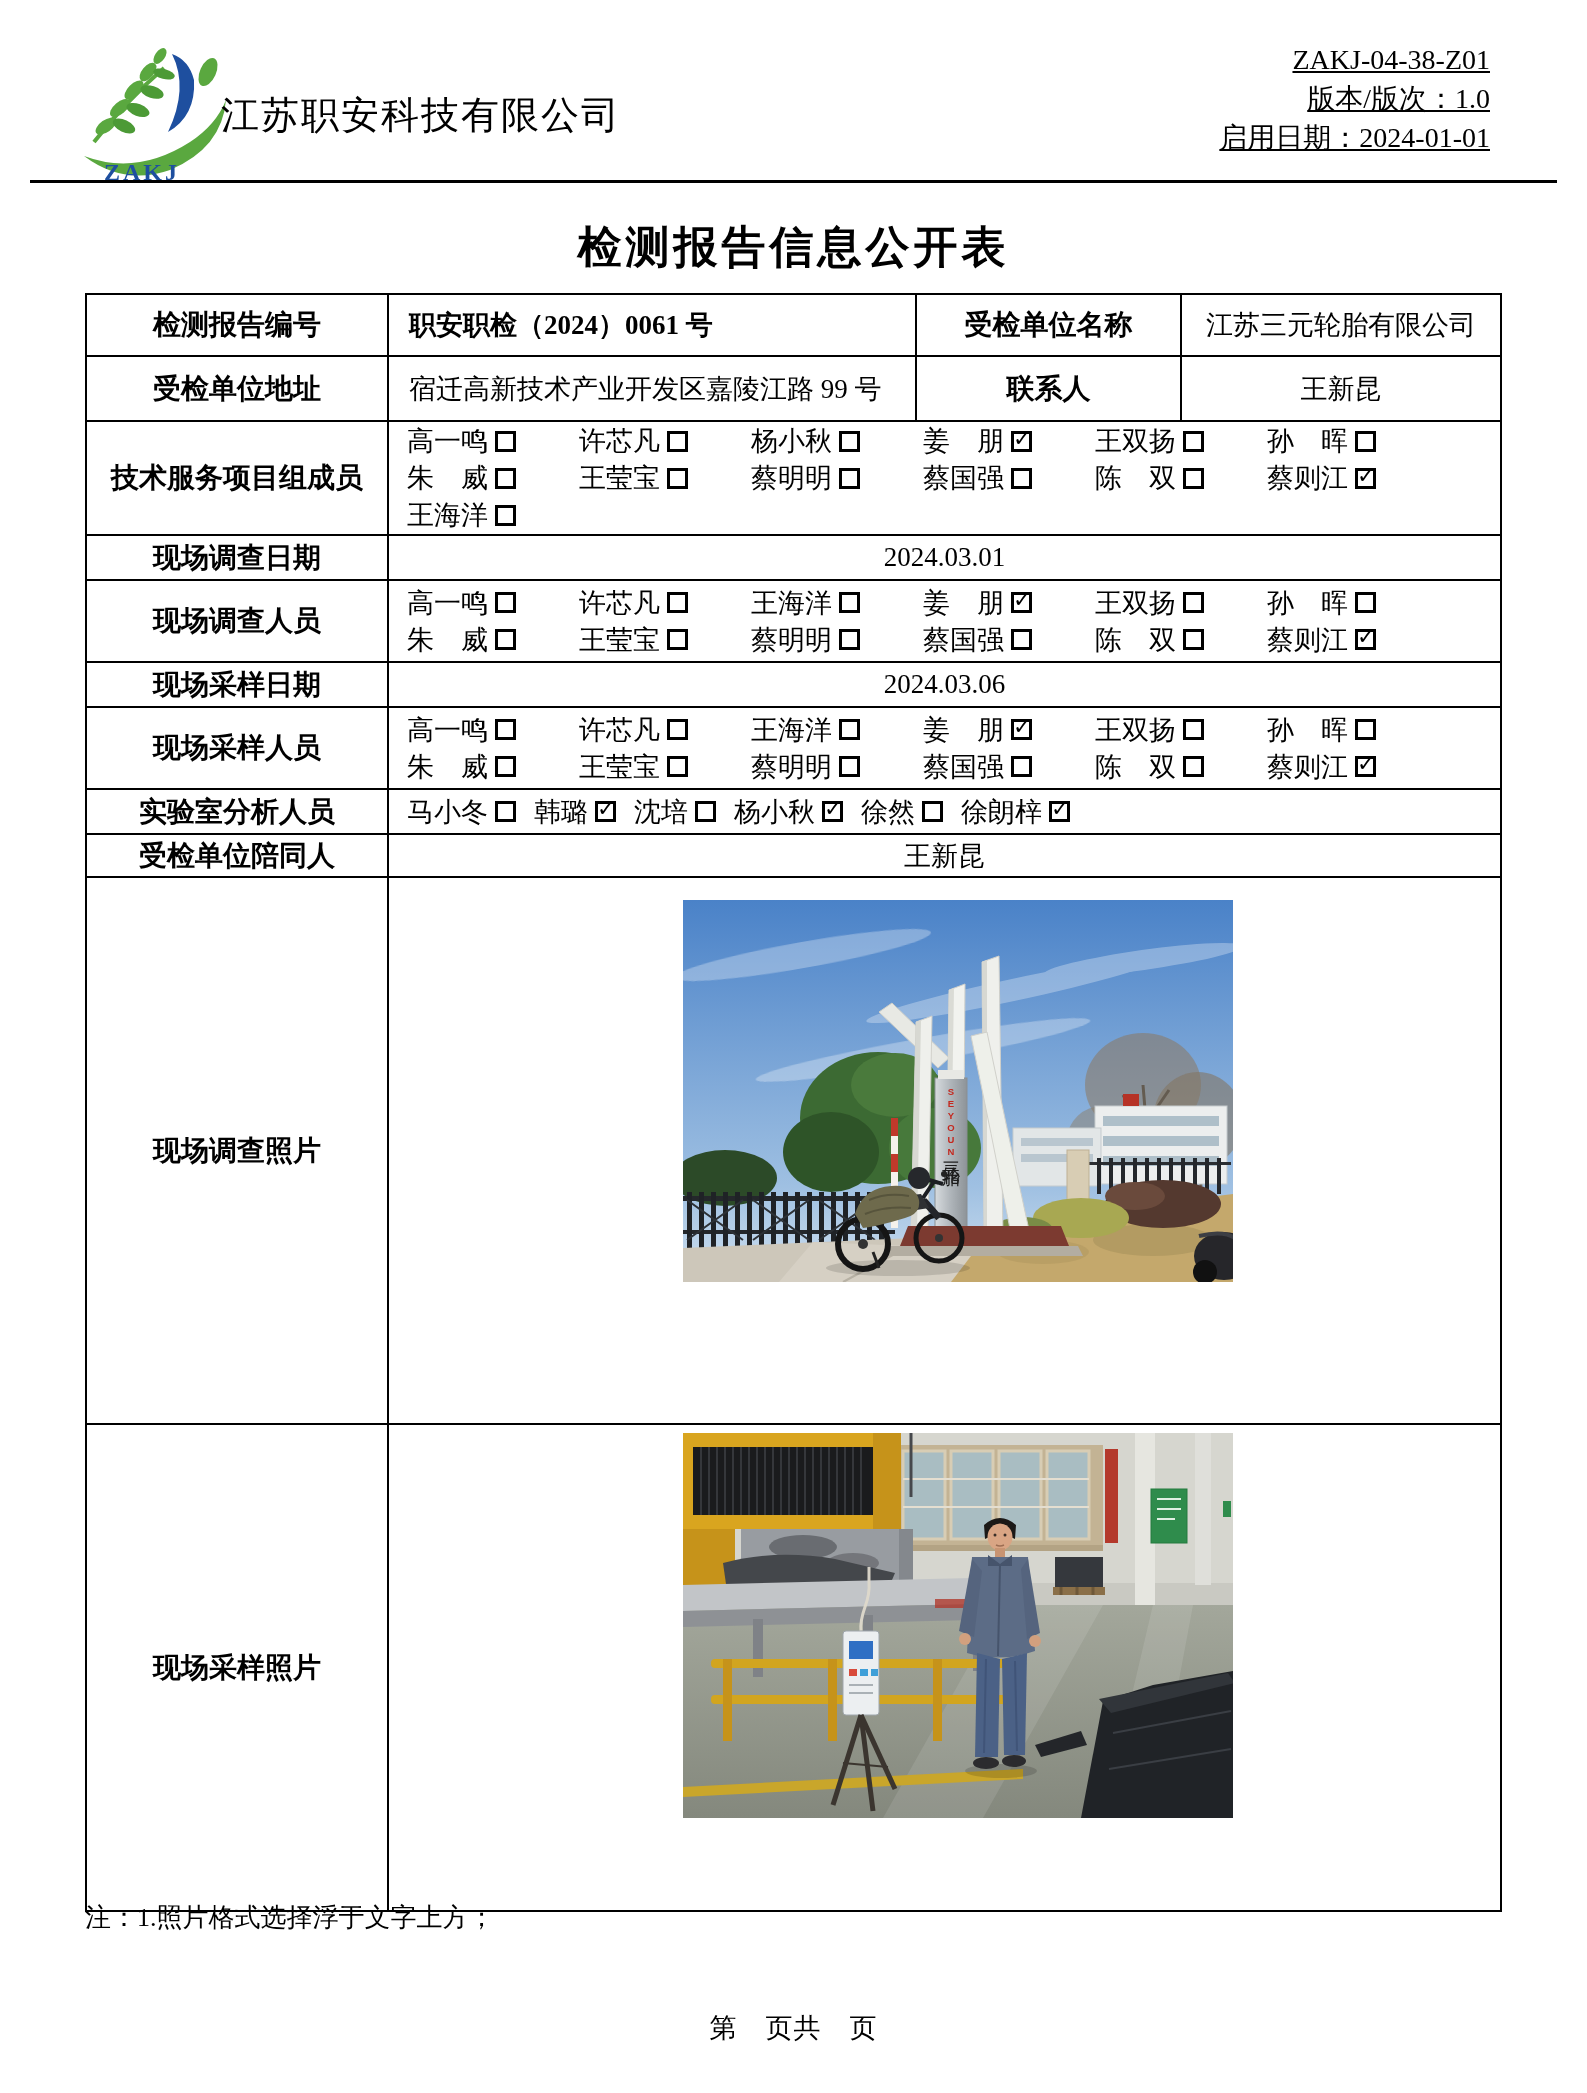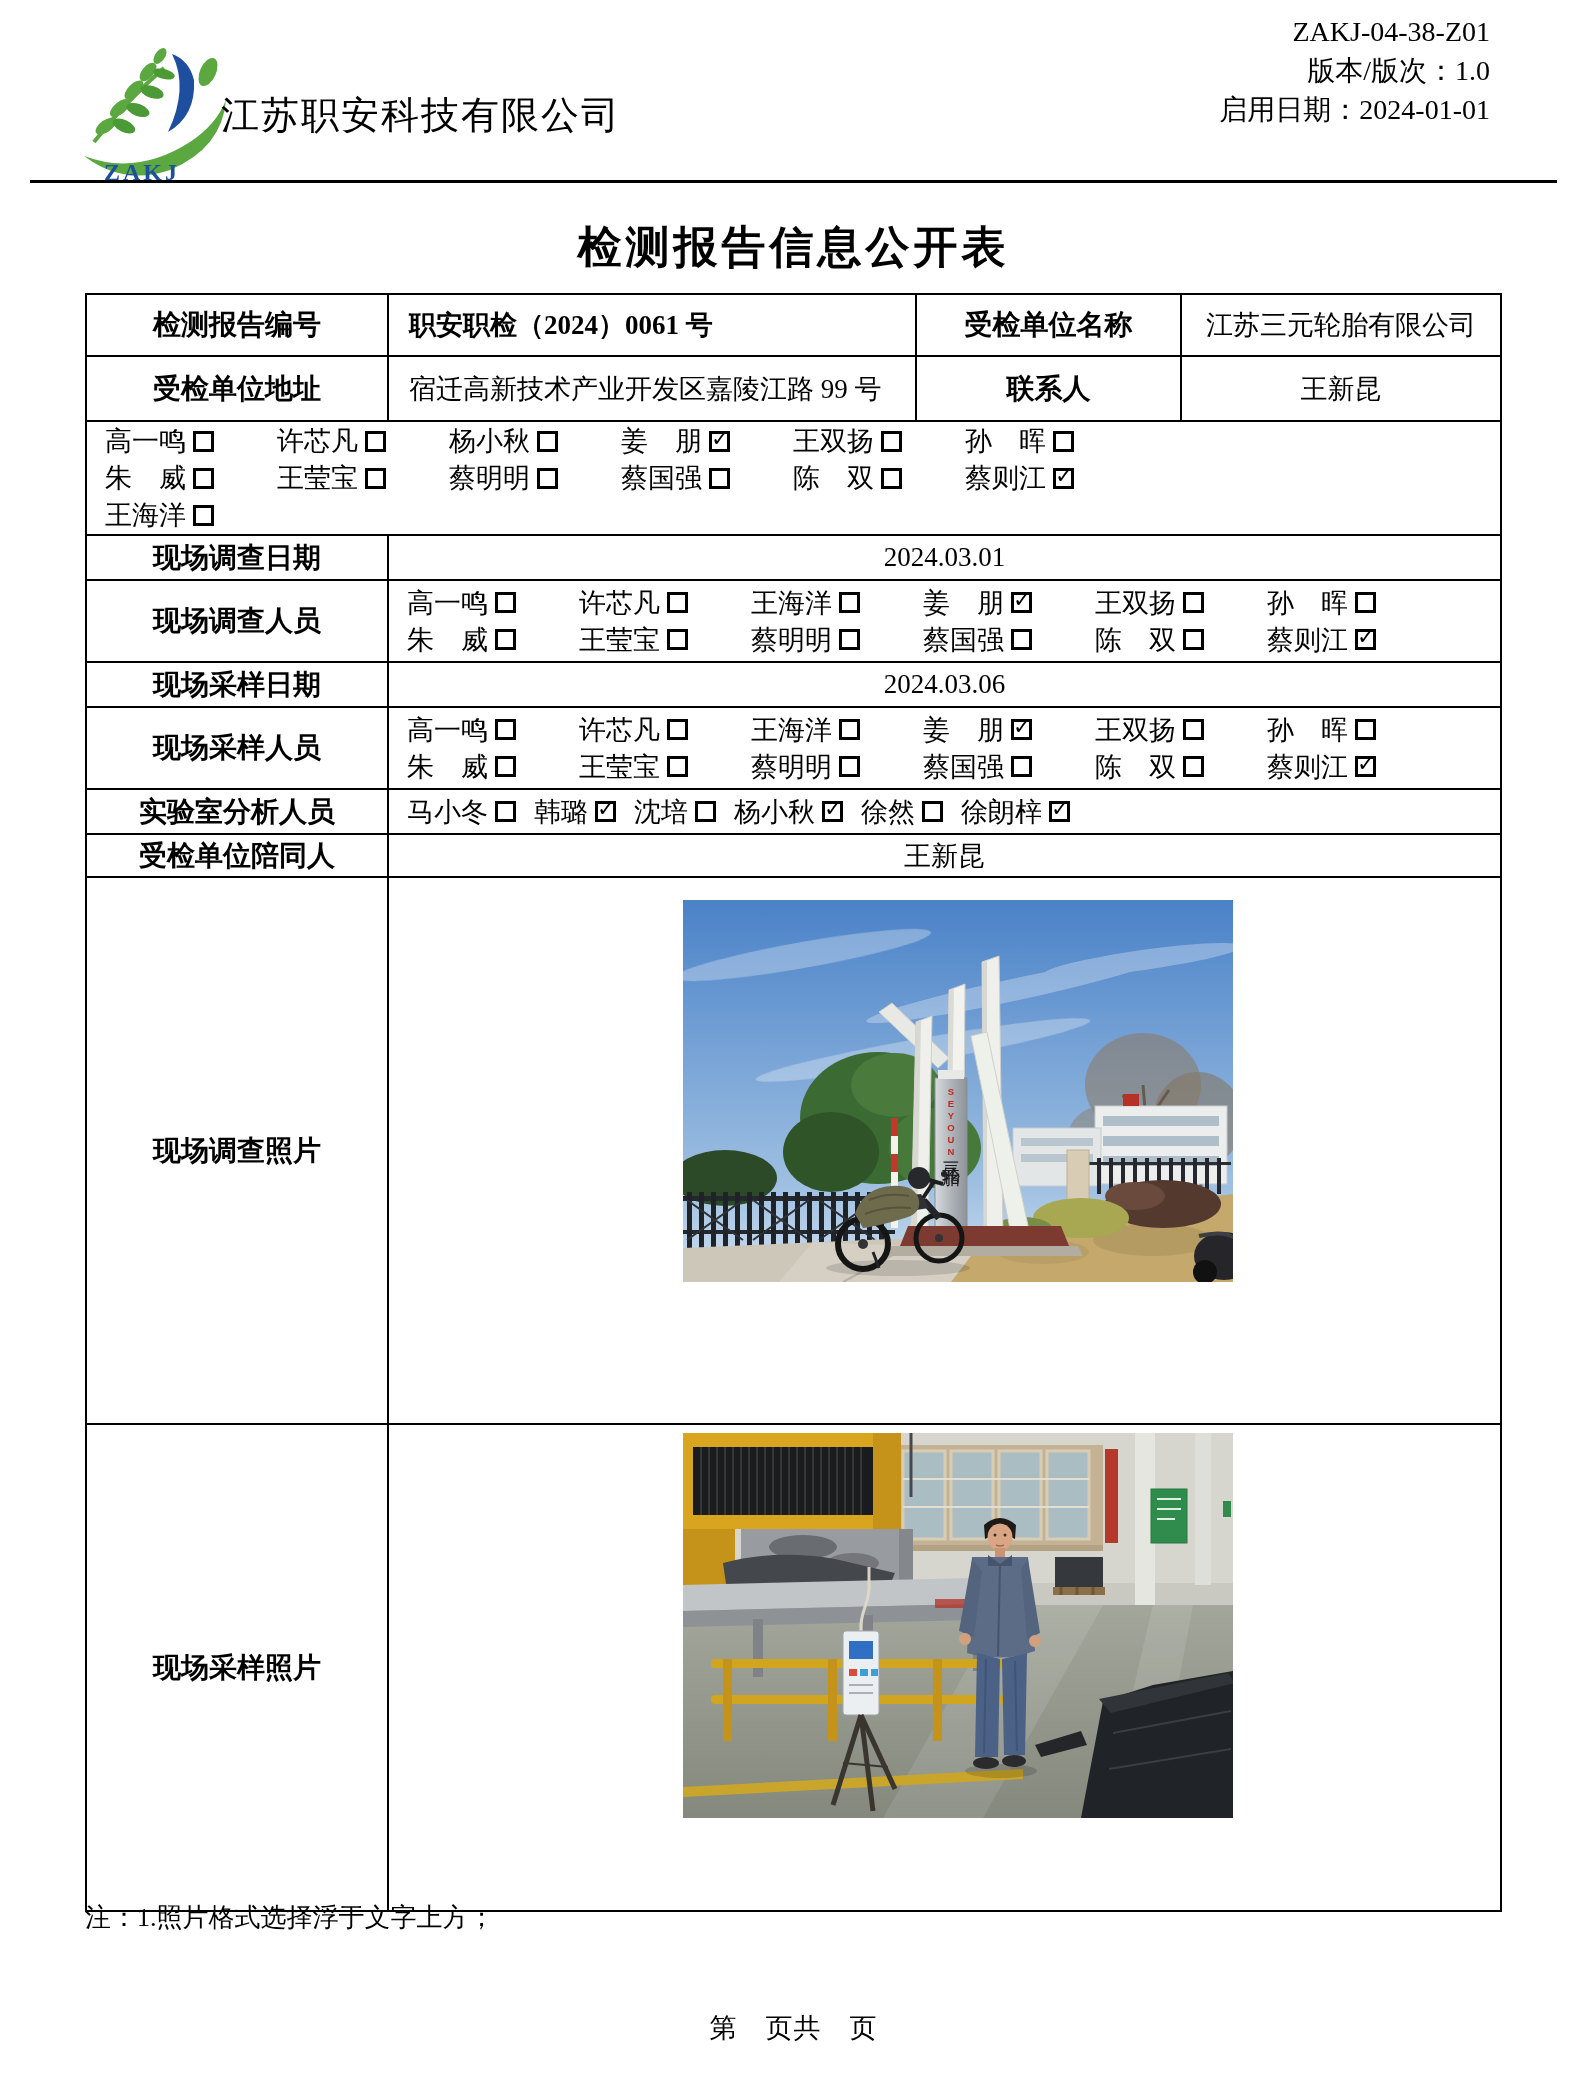--- a/index.html
+++ b/index.html
@@ -2,21 +2,21 @@
 <html><head>
 <meta charset="utf-8">
 <style>
   html,body{margin:0;padding:0;background:#ffffff;}
   .page{position:relative;width:1587px;height:2093px;background:#fff;
         font-family:"Liberation Serif","DejaVu Serif",serif;color:#000;overflow:hidden;}
 
   
   .logo{position:absolute;left:72px;top:30px;}
   .company{position:absolute;left:221px;top:90px;font-size:38px;letter-spacing:2px;font-family:Liberation Mono, monospace;}
-  .hdr-right{position:absolute;right:97px;top:12px;text-align:right;font-size:28px;line-height:39px;}
+  .hdr-right{position:absolute;right:97px;top:40px;text-align:right;font-size:28px;line-height:39px;text-decoration:underline;}
   .hdr-rule{position:absolute;left:30px;top:180px;width:1527px;border-top:3px solid #000;}
 
   .doc-title{position:absolute;left:0;top:218px;width:100%;text-align:center;
              font-size:44px;font-weight:bold;letter-spacing:4px;}
 
   
   .tbl{position:absolute;left:85px;top:293px;width:1413px;border:2px solid #000;}
   .trow{display:flex;border-top:2px solid #000;}
   .trow:first-child{border-top:none;}
   .cell{border-left:2px solid #000;display:flex;align-items:center;justify-content:center;
@@ -95,20 +95,21 @@
     </div>
 
     <div class="trow rh2">
       <div class="cell label c1">受检单位地址</div>
       <div class="cell c2 padl">宿迁高新技术产业开发区嘉陵江路 99 号</div>
       <div class="cell label c3">联系人</div>
       <div class="cell c4">王新昆</div>
     </div>
 
     <div class="trow rh3">
+      <div class="cell label c1">技术服务项目组成员</div>
       <div class="cell cv crew">
         <div class="line">
             <span class="member">
               <span class="mname">高一鸣</span>
               <span class="cb"></span>
             </span>
             <span class="member">
               <span class="mname">许芯凡</span>
               <span class="cb"></span>
             </span>

